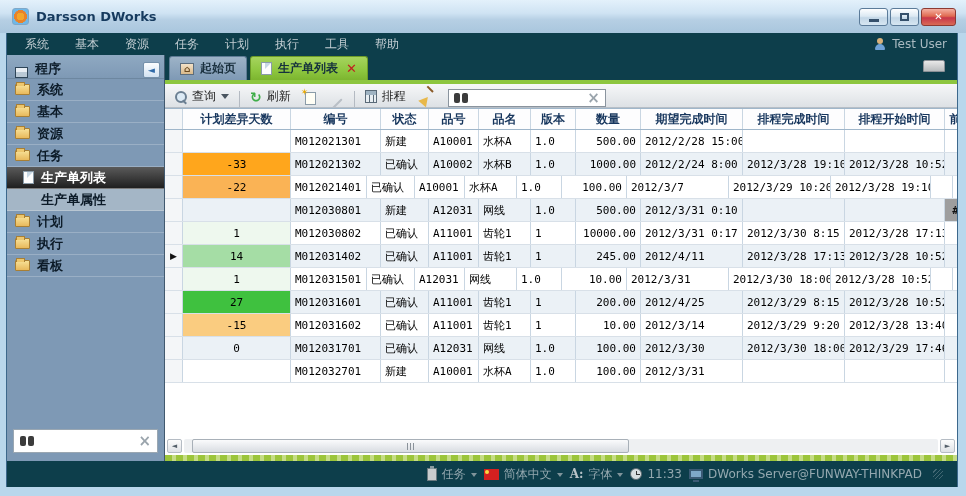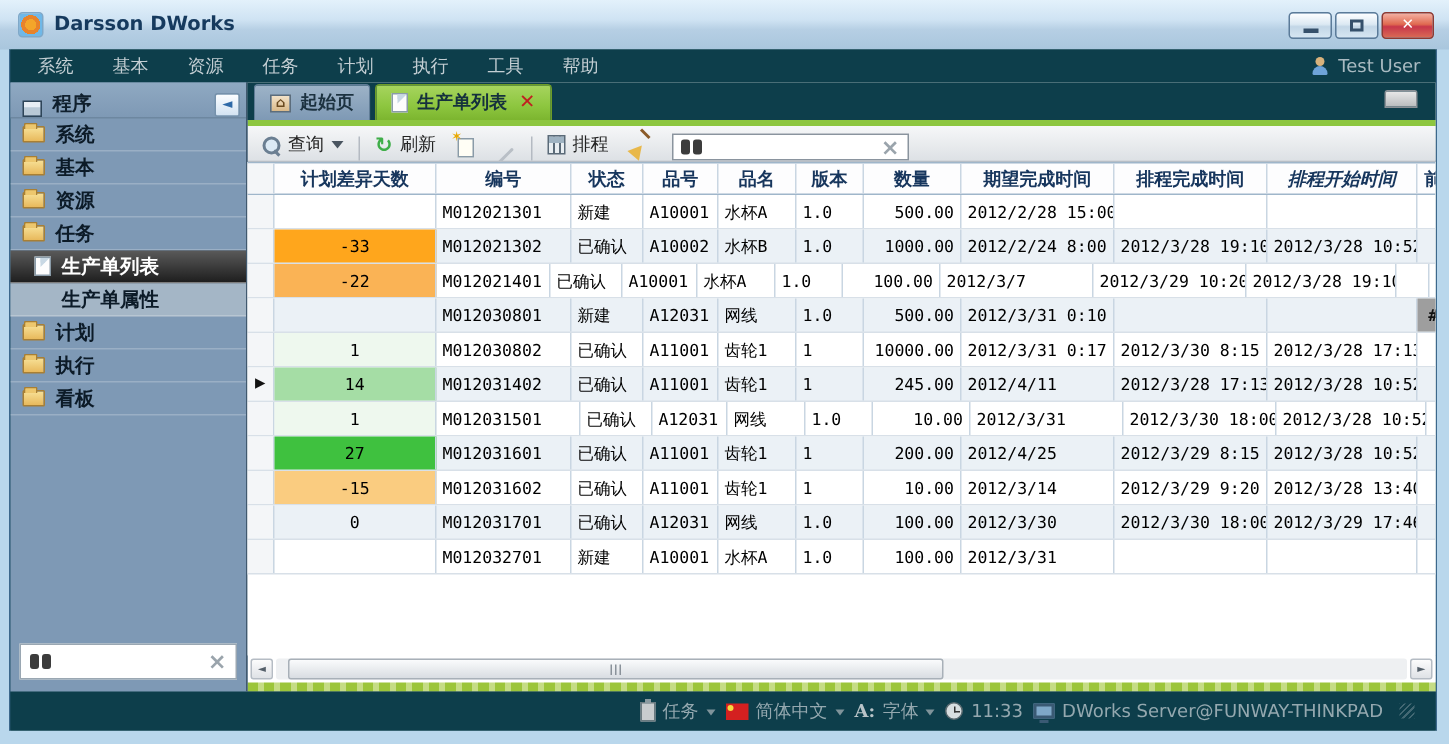--- a/index.html
+++ b/index.html
@@ -284,21 +284,21 @@
             <div id="head-cells" style="display:flex;">
                 <div class="hcell" style="width: 108px;">计划差异天数</div>
                 <div class="hcell" style="width: 90px;">编号</div>
                 <div class="hcell" style="width: 48px;">状态</div>
                 <div class="hcell" style="width: 50px;">品号</div>
                 <div class="hcell" style="width: 52px;">品名</div>
                 <div class="hcell" style="width: 45px;">版本</div>
                 <div class="hcell" style="width: 65px;">数量</div>
                 <div class="hcell" style="width: 102px;">期望完成时间</div>
                 <div class="hcell" style="width: 102px;">排程完成时间</div>
-                <div class="hcell" style="width: 100px; font-style: italic;">排程开始时间</div>
+                <div class="hcell" style="width: 100px;">排程开始时间</div>
                 <div class="hcell" style="width: 22px;">前</div>
               </div>
           </div>
           <div id="grid-body">
               <div class="grow">
                 <div class="gutter"></div>
                 <div class="cell a-center" style="width: 108px;"></div>
                 <div class="cell a-left" style="width: 90px;">M012021301</div>
                 <div class="cell a-left" style="width: 48px;">新建</div>
                 <div class="cell a-left" style="width: 50px;">A10001</div>
@@ -376,21 +376,21 @@
                 <div class="cell a-left" style="width: 45px;">1</div>
                 <div class="cell a-right" style="width: 65px;">245.00</div>
                 <div class="cell a-left" style="width: 102px;">2012/4/11</div>
                 <div class="cell a-left" style="width: 102px;">2012/3/28 17:13</div>
                 <div class="cell a-left" style="width: 100px;">2012/3/28 10:52</div>
                 <div class="cell a-center" style="width: 22px;"></div>
               </div>
               <div class="grow">
                 <div class="gutter"></div>
                 <div class="cell a-center" style="width: 108px; background: rgb(238, 248, 238);">1</div>
-                <div class="cell a-left" style="width: 96px;">M012031501</div>
+                <div class="cell a-left" style="width: 76px;">M012031501</div>
                 <div class="cell a-left" style="width: 48px;">已确认</div>
                 <div class="cell a-left" style="width: 50px;">A12031</div>
                 <div class="cell a-left" style="width: 52px;">网线</div>
                 <div class="cell a-left" style="width: 45px;">1.0</div>
                 <div class="cell a-right" style="width: 65px;">10.00</div>
                 <div class="cell a-left" style="width: 102px;">2012/3/31</div>
                 <div class="cell a-left" style="width: 102px;">2012/3/30 18:00</div>
                 <div class="cell a-left" style="width: 100px;">2012/3/28 10:52</div>
                 <div class="cell a-center" style="width: 22px;"></div>
               </div>

